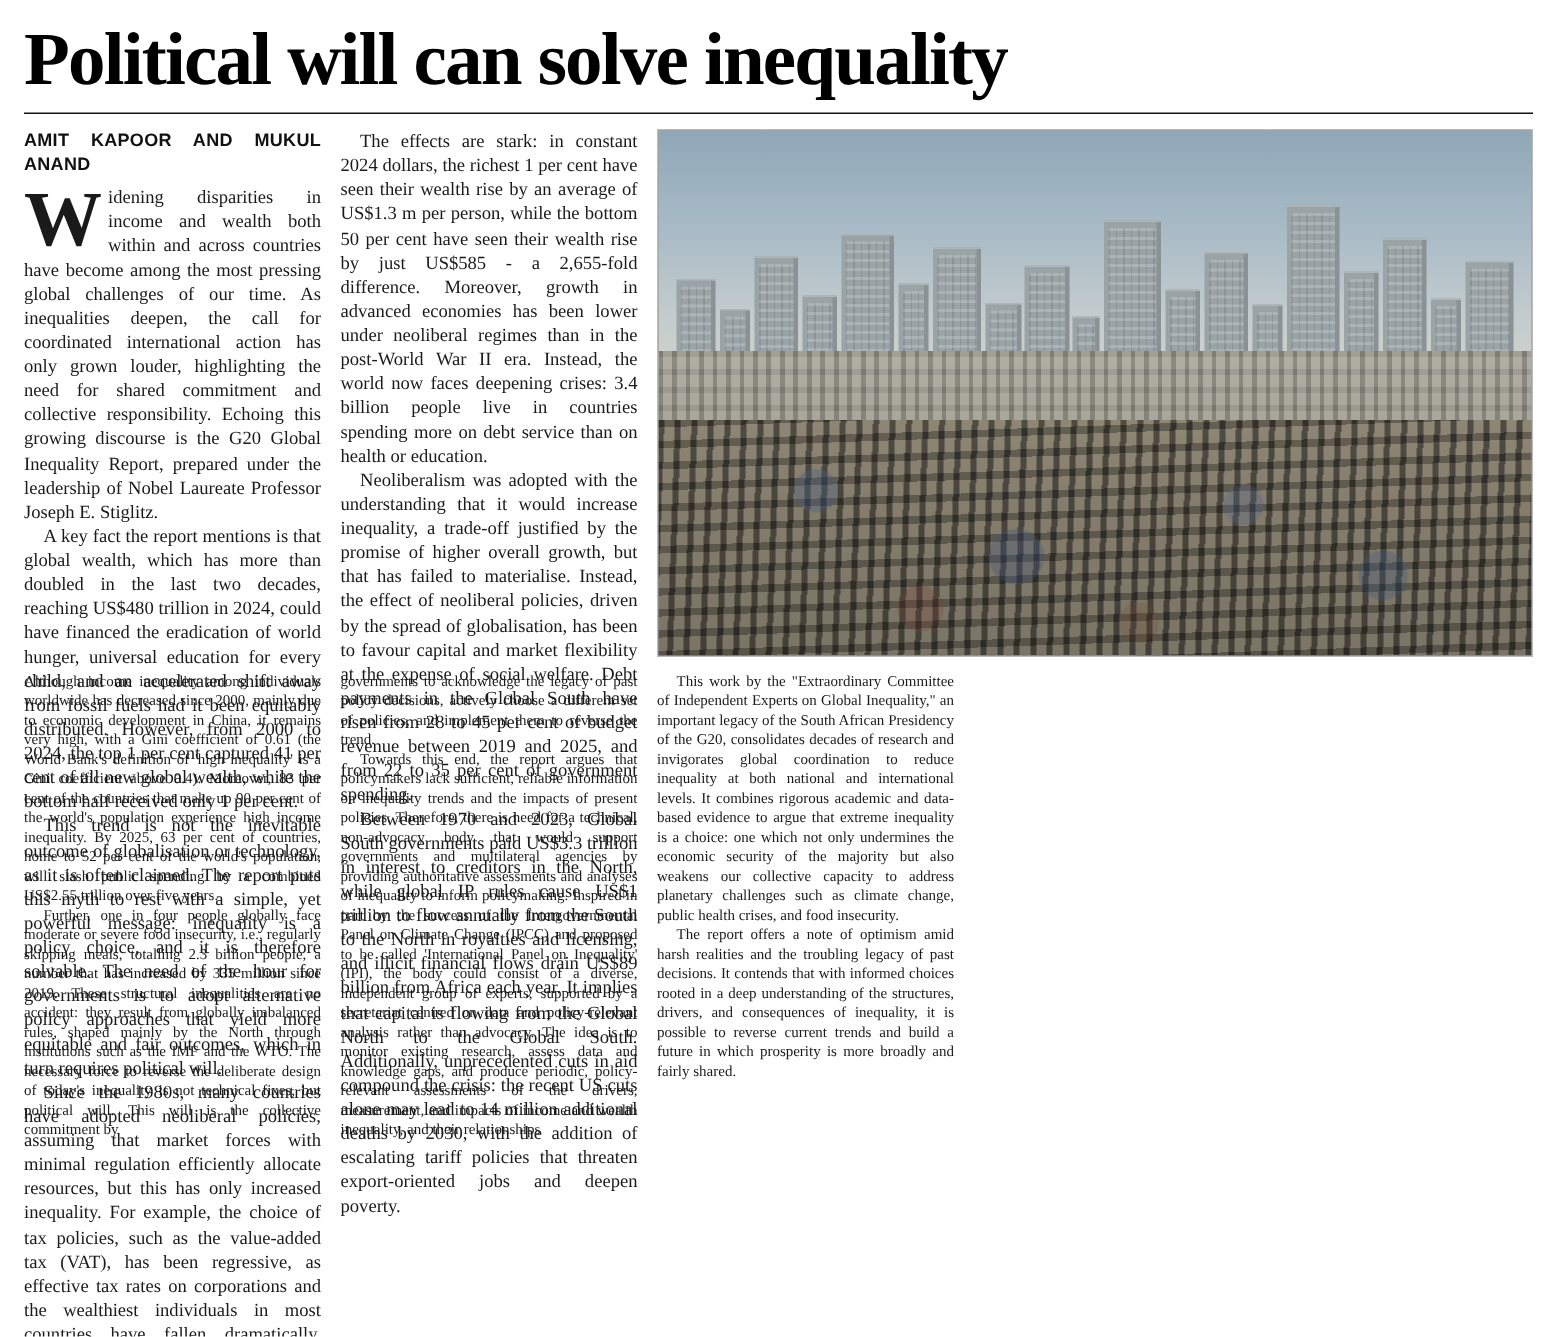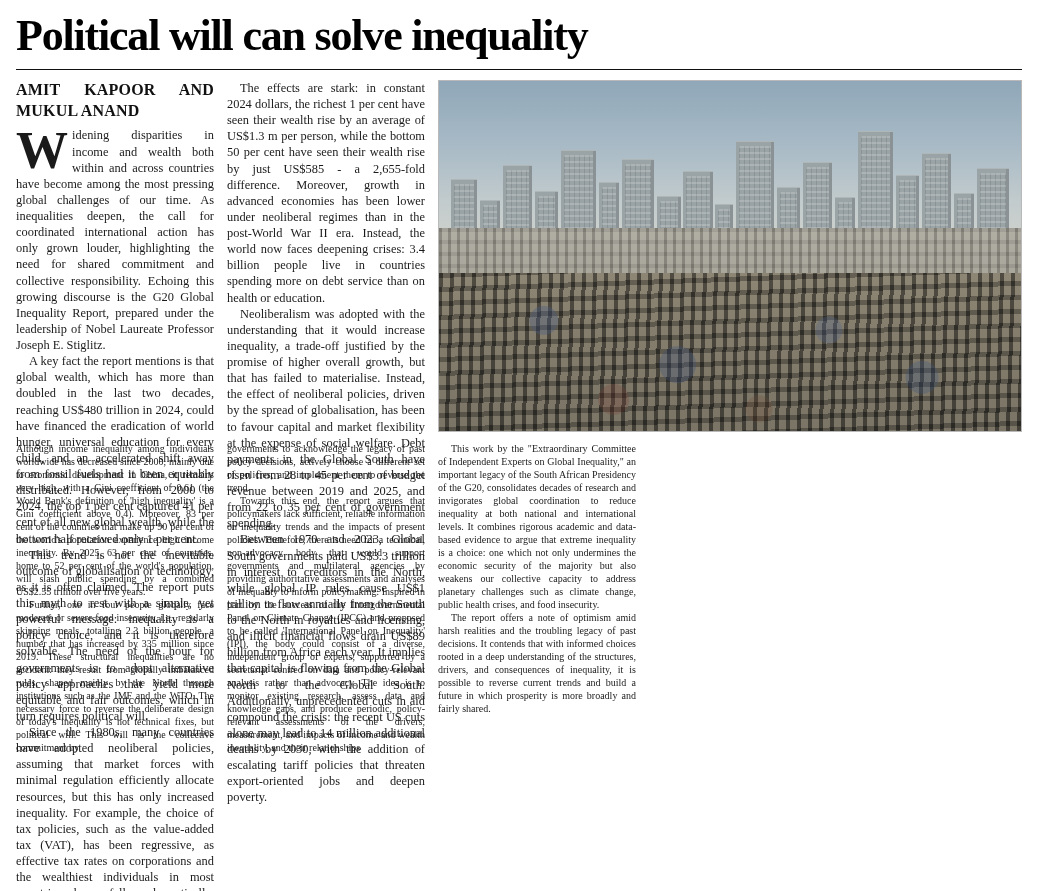--- a/index.html
+++ b/index.html
@@ -16,36 +16,36 @@
   }
   .page {
     position: relative;
     width: 1038px;
     height: 891px;
     padding: 14px 16px 10px 16px;
   }
   .headline {
     font-family: "Liberation Serif", serif;
     font-weight: bold;
-    font-size: 44px;
+    font-size: 50px;
     line-height: 1.02;
     letter-spacing: -1.2px;
     margin: 0 0 10px 0;
     color: #000;
     white-space: nowrap;
   }
   .rule {
     border: 0;
     border-top: 1.5px solid #111;
     margin: 0 0 10px 0;
   }
   .byline {
-    font-family: Liberation Serif, serif;
+    font-family: Liberation Sans, sans-serif;
     font-weight: bold;
-    font-size: 16px;
+    font-size: 12px;
     letter-spacing: 0.2px;
     color: #111;
     margin: 0 0 6px 0;
     text-transform: uppercase;
   }
   
   .top {
     display: flex;
     gap: 13px;
     height: 352px;

